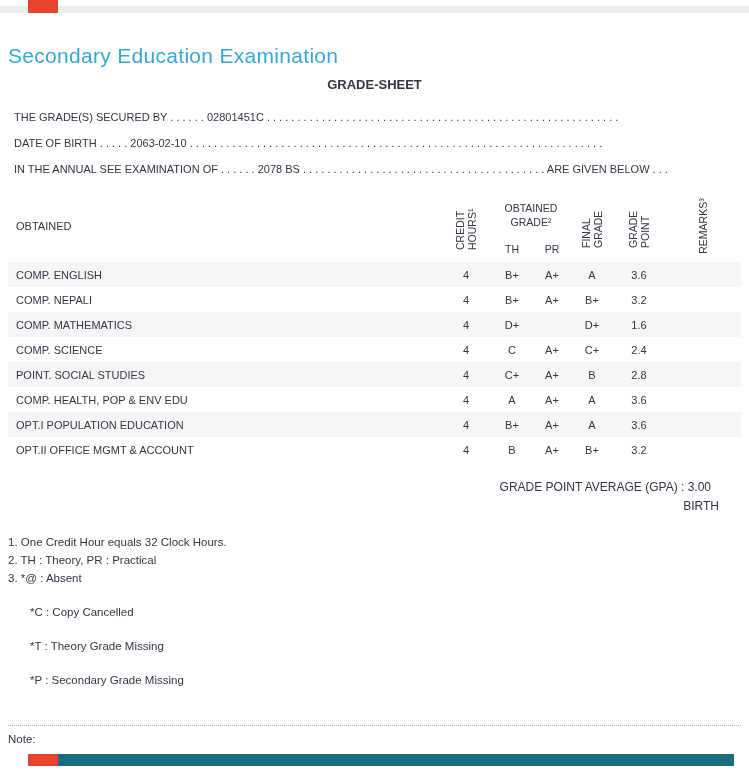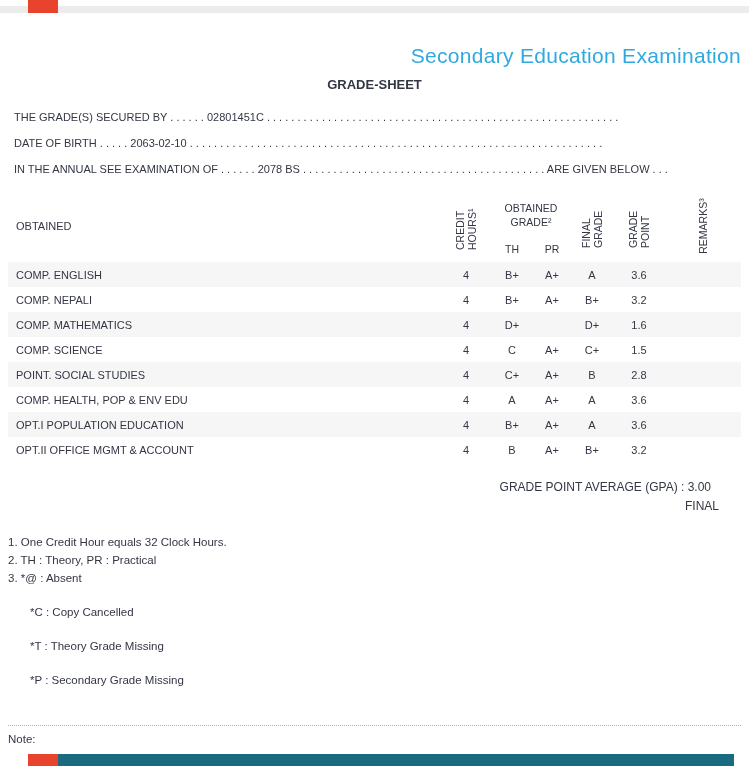--- a/index.html
+++ b/index.html
@@ -8,21 +8,21 @@
     background:#ffffff;
     color:var(--text,#333744);
   }
   .page { position:relative; width:749px; height:776px; background:#fff; overflow:hidden; }
 
   .top-strip { position:absolute; top:6px; left:0; width:100%; height:7px; background:var(--top-strip,#ececec); }
   .top-red  { position:absolute; top:0; left:28px; width:30px; height:13px; background:var(--bar-red,#e8432d); }
 
   .content { padding:0 8px; }
 
-  .title { margin-top:44px; text-align:right; font-size:21px; font-weight:400;
+  .title { margin-top:44px; text-align:left; font-size:21px; font-weight:400;
            letter-spacing:.3px; color:var(--accent-blue,#2fa9e0); }
   .subtitle { margin-top:9px; text-align:center; font-size:13px; font-weight:700; }
 
   .info { margin-top:12px; }
   .info-line { font-size:11px; line-height:26px; padding-left:6px; white-space:nowrap; overflow:hidden; }
 
   table { width:100%; border-collapse:collapse; table-layout:fixed; margin-top:8px; }
   thead tr.r1 { height:46px; }
   thead tr.r2 { height:26px; }
   thead th { font-weight:400; font-size:10.5px; color:var(--text,#333744); }
@@ -135,21 +135,21 @@
             <td>D+</td>
             <td>1.6</td>
             <td></td>
           </tr>
           <tr>
             <td class="subject">COMP. SCIENCE</td>
             <td>4</td>
             <td>C</td>
             <td>A+</td>
             <td>C+</td>
-            <td>1.5</td>
+            <td>2.4</td>
             <td></td>
           </tr>
           <tr>
             <td class="subject">POINT. SOCIAL STUDIES</td>
             <td>4</td>
             <td>C+</td>
             <td>A+</td>
             <td>B</td>
             <td>2.8</td>
             <td></td>
@@ -178,21 +178,21 @@
             <td>B</td>
             <td>A+</td>
             <td>B+</td>
             <td>3.2</td>
             <td></td>
           </tr>
         </tbody>
     </table>
 
     <div class="gpa">GRADE POINT AVERAGE (GPA) : 3.00</div>
-    <div class="pass">FINAL</div>
+    <div class="pass">BIRTH</div>
 
     <div class="footnotes">
       <div class="fn">1. One Credit Hour equals 32 Clock Hours.</div>
       <div class="fn">2. TH : Theory, PR : Practical</div>
       <div class="fn">3. *@ : Absent</div>
       <div class="fn sub">*C : Copy Cancelled</div>
       <div class="fn sub">*T : Theory Grade Missing</div>
       <div class="fn sub">*P : Secondary Grade Missing</div>
     </div>
 

